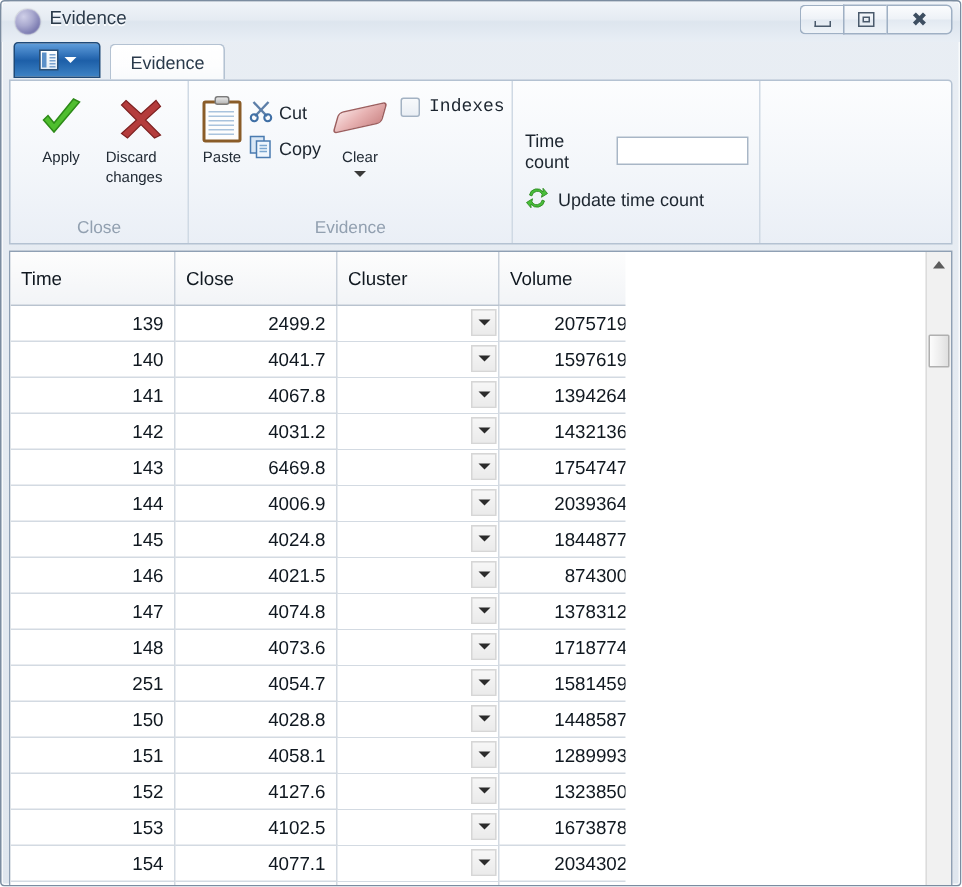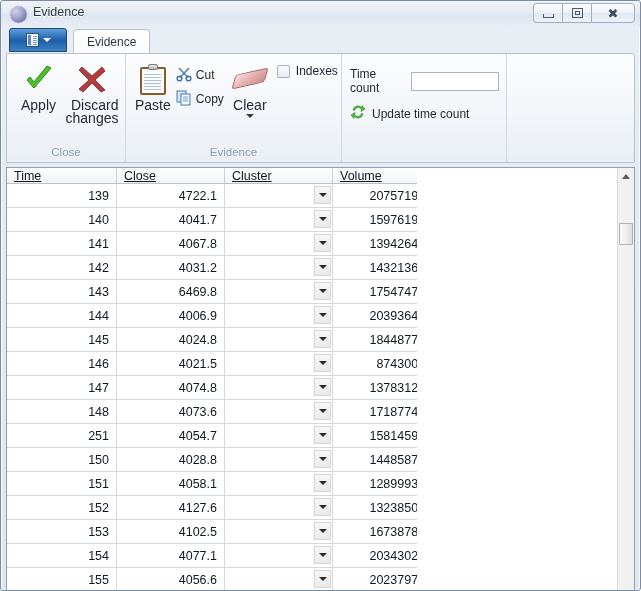--- a/index.html
+++ b/index.html
@@ -203,23 +203,23 @@
 
   .big-btn {
     width: 52px;
     display: flex;
     flex-direction: column;
     align-items: center;
     padding-top: 2px;
     cursor: default;
   }
   .big-btn .bcap {
-    font-size: 14px;
+    font-size: 10px;
     color: #222b35;
-    text-align: right;
+    text-align: left;
     line-height: 13px;
     margin-top: 3px;
   }
   .big-btn .bicon { height: 34px; display: flex; align-items: center; justify-content: center; }
 
   .check-svg { width: 32px; height: 32px; }
   .cross-svg { width: 32px; height: 32px; }
 
   .paste-btn { width: 48px; }
   .clipboard {
@@ -290,20 +290,21 @@
     margin-top: 2px;
   }
 
   .chk-row {
     display: flex;
     align-items: center;
     gap: 6px;
     font-size: 12px;
     color: #1c252f;
     padding-top: 4px;
+    font-family: Liberation Mono, monospace;
   }
   .chk-box {
     width: 13px; height: 13px;
     box-sizing: border-box;
     border: 1px solid #a3b2c3;
     background: linear-gradient(to bottom, #f7f9fb, #e9eef4);
     border-radius: 2px;
   }
 
   .temporal-col {
@@ -344,30 +345,29 @@
     background: #ffffff;
   }
   table.grid {
     border-collapse: collapse;
     width: 410px;
     table-layout: fixed;
     font-size: 12.5px;
     color: #101820;
   }
   table.grid th {
-    height: 15px;
+    height: 35px;
     background: linear-gradient(to bottom, #fdfdfd 0%, #f2f4f7 100%);
     border-right: 1px solid #c9d1db;
     border-bottom: 1px solid #b9c3cf;
     font-weight: normal;
     text-align: left;
     padding: 0 0 0 7px;
     color: #101820;
     font-size: 12.5px;
-    text-decoration: underline;
   }
   table.grid td {
     height: 23px;
     border-right: 1px solid #d3dae2;
     border-bottom: 1px solid #d3dae2;
     padding: 0 7px 0 0;
     text-align: right;
     background: #ffffff;
   }
   table.grid td.cluster-cell {
@@ -545,21 +545,21 @@
 
         <div class="chk-row" style="margin-left:8px;">
           <span class="chk-box"></span>
           <span>Indexes</span>
         </div>
       </div>
       <div class="rgroup-label">Evidence</div>
     </div>
 
     <div class="rgroup" style="width:165px;">
-      <div class="rgroup-content" style="padding-left:0;">
+      <div class="rgroup-content" style="padding-left:0;align-items:center;">
         <div class="temporal-col">
           <div class="tc-row">
             <span>Time count</span>
             <input class="tc-input" type="text" value="" style="">
           </div>
           <div class="tc-row" style="cursor:default;">
             <span>
               <svg class="refresh-ic" viewBox="0 0 16 16">
                 <path d="M3 6 A5 5 0 0 1 12 4 L12 1.5 L15 5 L11 7.5 L11.4 5.6 A3.6 3.6 0 0 0 4.6 6.6 Z" fill="#49bf3a" stroke="#2f8a22" stroke-width="0.6"></path>
                 <path d="M13 10 A5 5 0 0 1 4 12 L4 14.5 L1 11 L5 8.5 L4.6 10.4 A3.6 3.6 0 0 0 11.4 9.4 Z" fill="#49bf3a" stroke="#2f8a22" stroke-width="0.6"></path>
@@ -581,21 +581,21 @@
           <tr>
             <th style="width:102px">Time</th>
             <th style="width:100px">Close</th>
             <th style="width:100px">Cluster</th>
             <th style="width:106px;border-right:none;">Volume</th>
           </tr>
         </thead>
         <tbody>
             <tr>
               <td>139</td>
-              <td>4722.1</td>
+              <td>2499.2</td>
               <td class="cluster-cell">
                 <div class="cluster-drop">
                   <div class="dc"></div>
                 </div>
               </td>
               <td style="border-right: none;">2075719000</td>
             </tr>
             <tr>
               <td>140</td>
               <td>4041.7</td>

